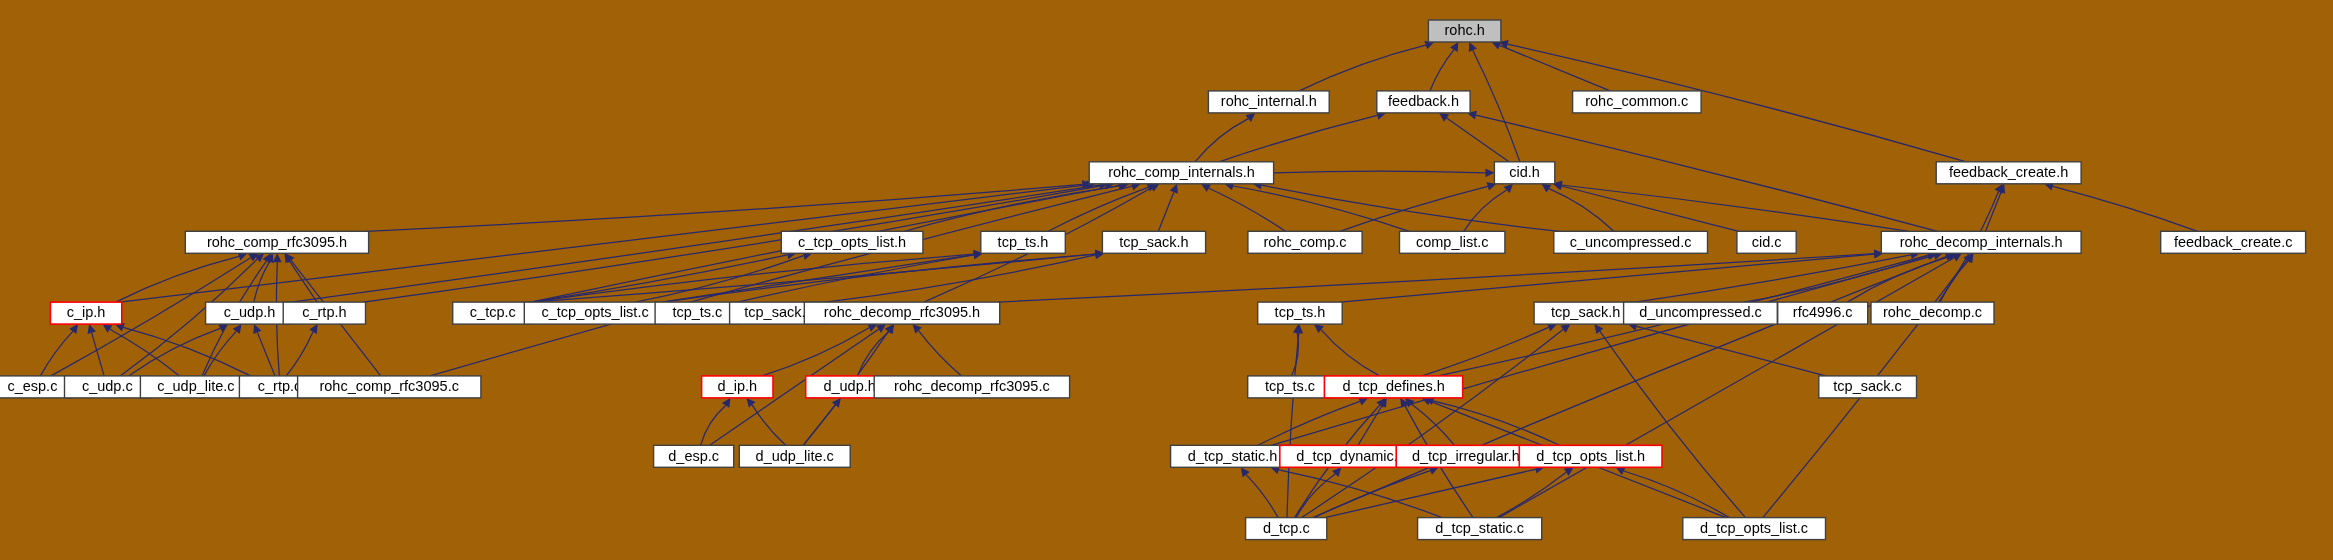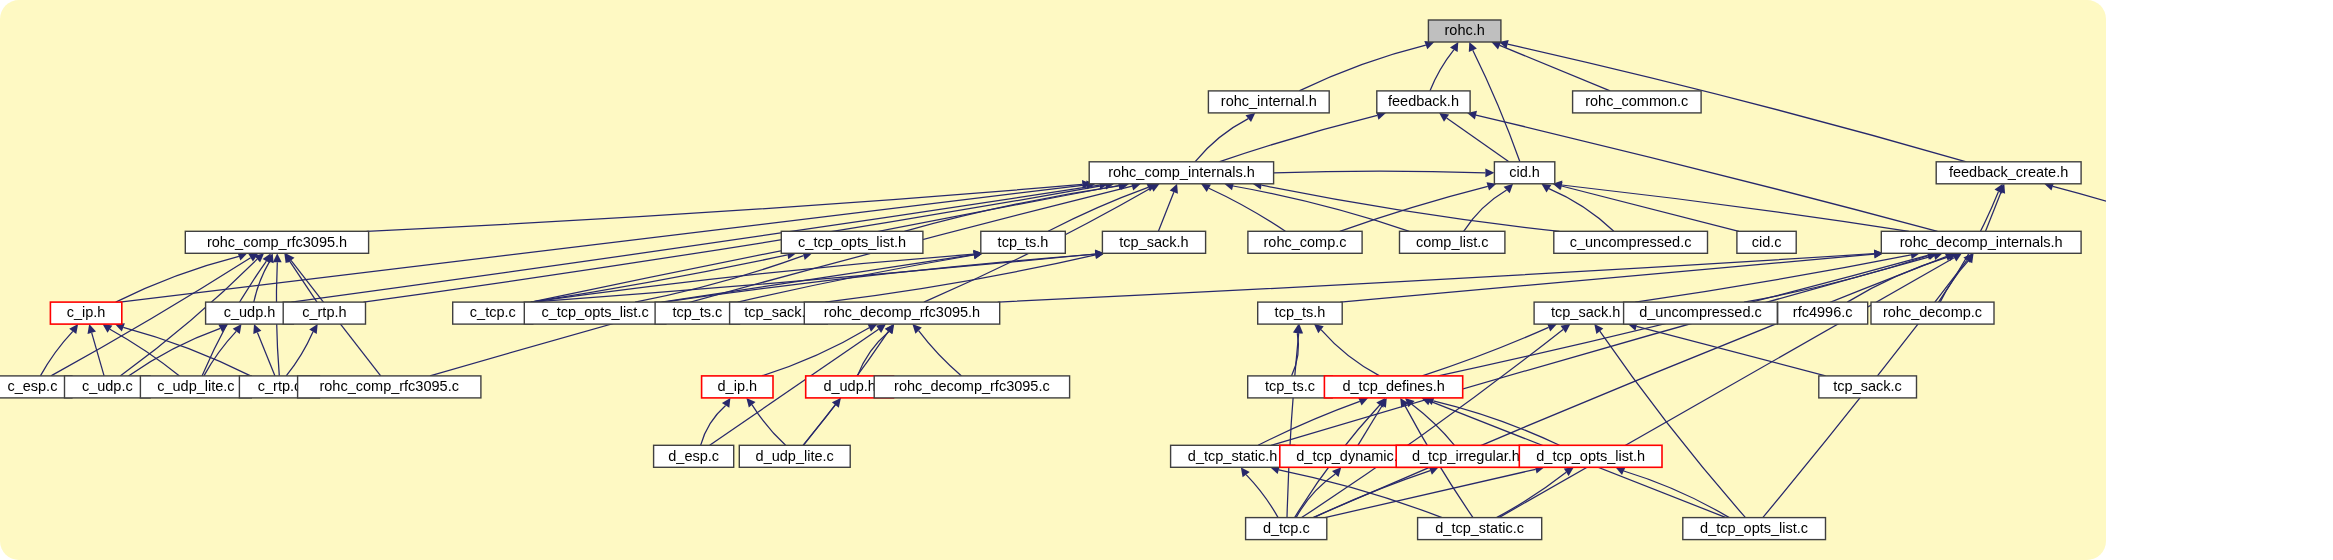--- a/index.html
+++ b/index.html
@@ -5,25 +5,24 @@
   html, body {
     margin: 0;
     padding: 0;
     background: #ffffff;
   }
   body {
     font-family: "Liberation Sans", sans-serif;
   }
   #graph-wrap {
     position: relative;
-    width: 2106px;
+    width: 2333px;
     height: 560px;
-    background: #fef9c3;
+    background: #a16207;
     overflow: hidden;
-    border-radius: 19px;
   }
   svg#depgraph {
     display: block;
     width: 2333px;
     height: 560px;
   }
   .node-box {
     fill: #ffffff;
     stroke: #404040;
     stroke-width: 1.4;

